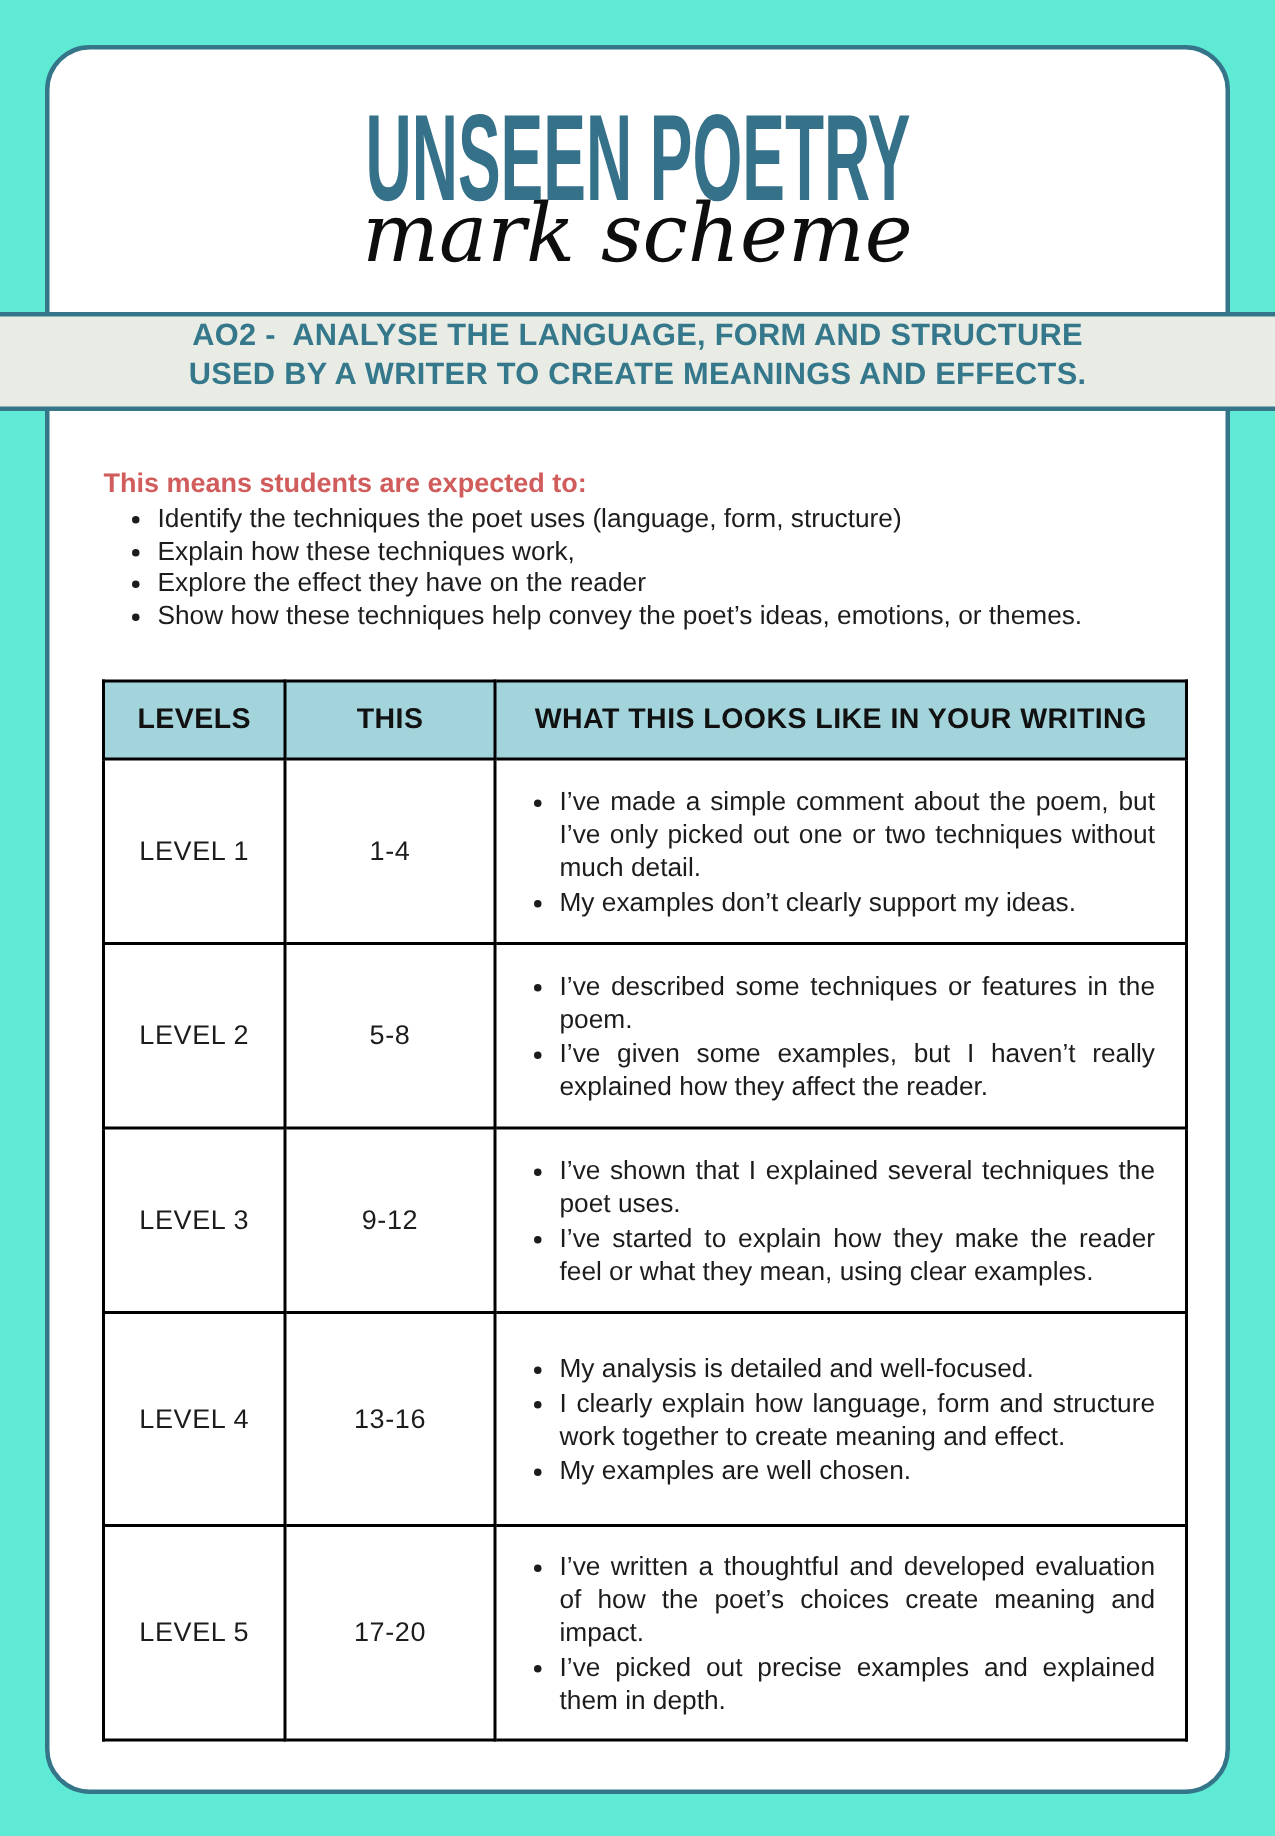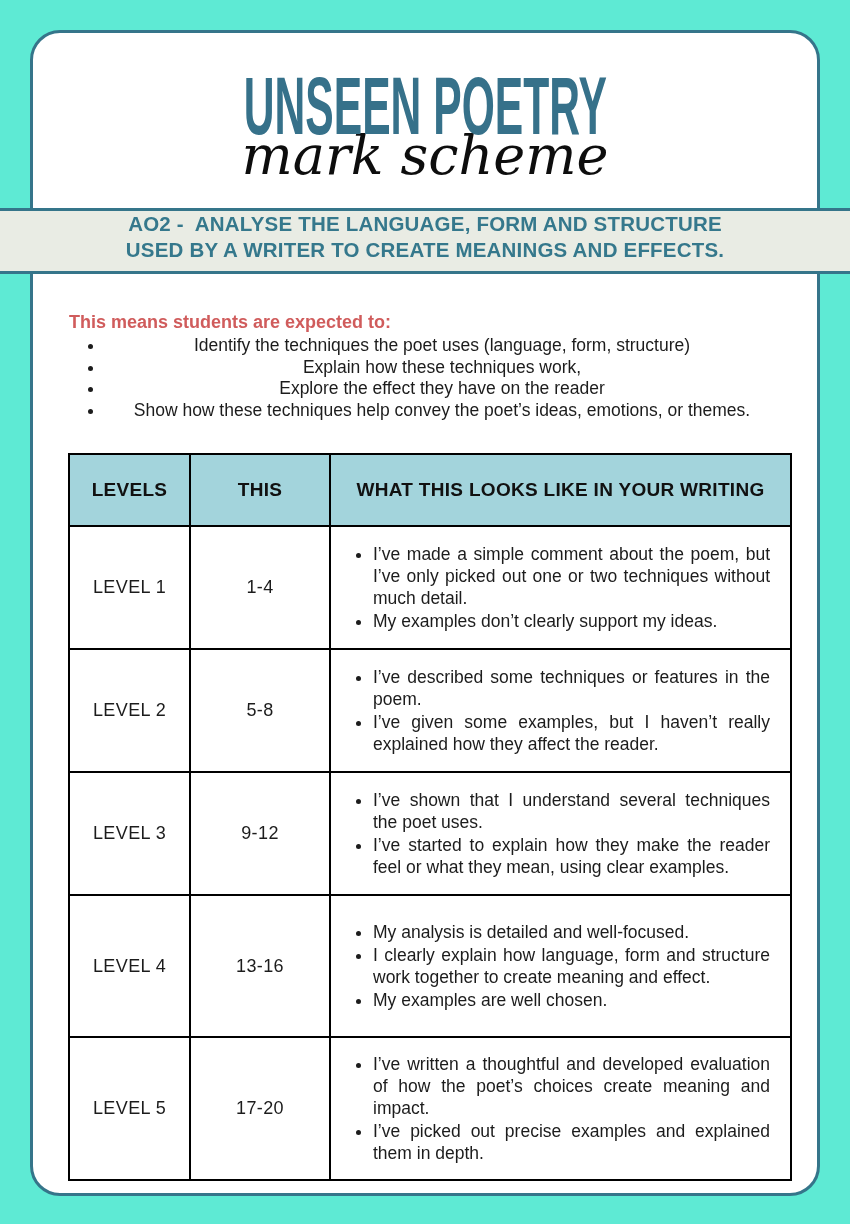--- a/index.html
+++ b/index.html
@@ -75,21 +75,20 @@
   }
   .exp-heading {
     font-size: 18px;
     font-weight: 700;
     color: #d05c5c;
     line-height: 22px;
   }
   .expectations ul {
     margin: 2px 0 0 0;
     padding-left: 36px;
-    text-align: center;
   }
   .expectations li {
     font-size: 17.5px;
     color: #1c1c1c;
     line-height: 21.5px;
   }
   
   table.rubric {
     position: absolute;
     top: 420px; left: 35px;
@@ -100,21 +99,21 @@
   table.rubric th, table.rubric td {
     border: 2px solid #000000;
     box-sizing: border-box;
   }
   table.rubric th {
     background: #a3d4dc;
     font-size: 19px;
     font-weight: 700;
     color: #111111;
     letter-spacing: 0.3px;
-    height: 72px;
+    height: 52px;
     text-align: center;
   }
   col.c-levels { width: 121px; }
   col.c-marks  { width: 140px; }
   col.c-desc   { width: 461px; }
   td.level, td.marks {
     text-align: center;
     font-size: 18px;
     color: #1c1c1c;
     letter-spacing: 0.4px;
@@ -190,21 +189,21 @@
               <li>I’ve described some techniques or features in the poem.</li>
               <li>I’ve given some examples, but I haven’t really explained how they affect the reader.</li>
             </ul>
           </td>
         </tr>
         <tr class="row-3">
           <td class="level">LEVEL 3</td>
           <td class="marks">9-12</td>
           <td class="desc">
             <ul>
-              <li>I’ve shown that I understand several techniques the poet uses.</li>
+              <li>I’ve shown that I explained several techniques the poet uses.</li>
               <li>I’ve started to explain how they make the reader feel or what they mean, using clear examples.</li>
             </ul>
           </td>
         </tr>
         <tr class="row-4">
           <td class="level">LEVEL 4</td>
           <td class="marks">13-16</td>
           <td class="desc">
             <ul>
               <li>My analysis is detailed and well-focused.</li>

